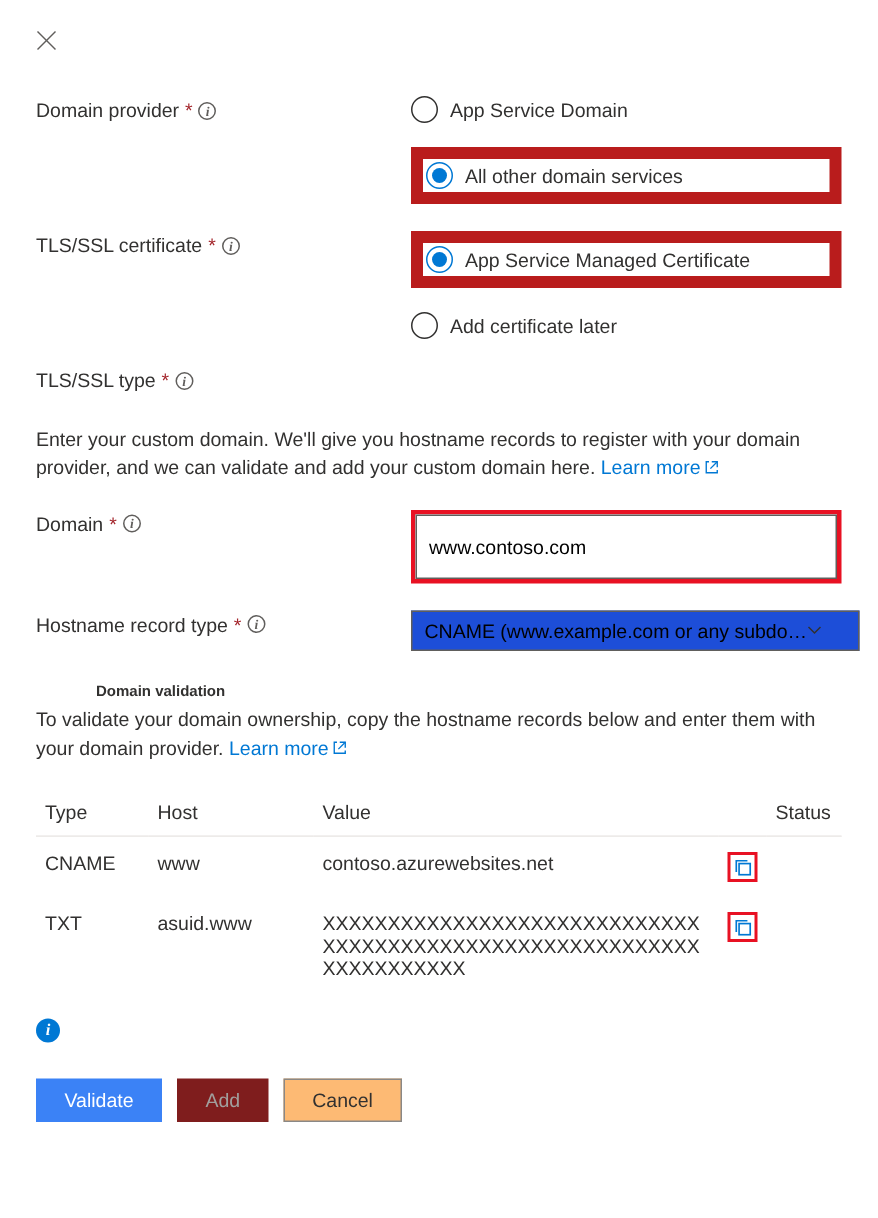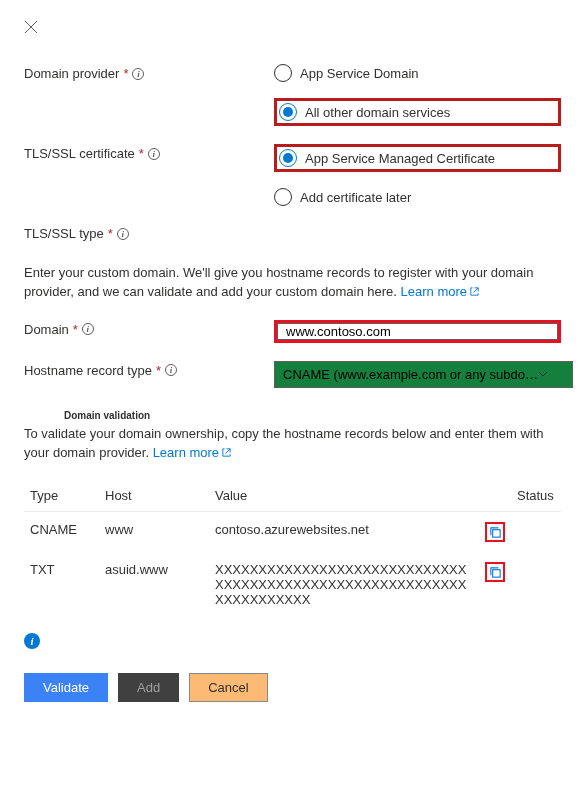--- a/index.html
+++ b/index.html
@@ -21,48 +21,48 @@
   .label-col { width: 250px; flex-shrink:0; display:flex; align-items:center; gap:4px; padding-top:2px;}
   .control-col { flex:1; }
   .req { color:#a4262c;}
   .info-icon { width:12px; height:12px; border:1px solid #605e5c; border-radius:50%; display:inline-flex; align-items:center; justify-content:center; font-size:9px; color:#605e5c; font-style:italic; font-family:Georgia,serif; font-weight:bold;}
 
   .radio-group { display:flex; flex-direction:column; gap:16px;}
   .radio { display:flex; align-items:center; gap:8px; cursor:pointer;}
   .radio-circle { width:18px; height:18px; border:1px solid #323130; border-radius:50%; display:flex; align-items:center; justify-content:center; flex-shrink:0;}
   .radio-circle.selected { border-color:#0078d4;}
   .radio-circle.selected::after { content:""; width:10px; height:10px; border-radius:50%; background:#0078d4;}
-  .hl { border: 3px solid #b91c1c; padding: 2px 16px 2px 2px; display:inline-flex; align-items:center; gap:8px;}
+  .hl { border: 8px solid #b91c1c; padding: 2px 16px 2px 2px; display:inline-flex; align-items:center; gap:8px;}
 
   .paragraph { margin: 23px 0 18px 0; line-height:1.45;}
   .link { color:#0078d4; text-decoration:none; cursor:pointer;}
   .ext-icon { display:inline-block; width:11px; height:11px; margin-left:2px; vertical-align:-1px;}
 
-  .text-input { width:100%; padding:0 8px; border:1px solid #605e5c; font-size:13px; font-family:inherit;}
+  .text-input { width:100%; padding:13px 8px; border:1px solid #605e5c; font-size:13px; font-family:inherit;}
   .input-hl { border:3px solid #e81123; padding:0;}
   .input-hl input { border:1px solid #605e5c;}
 
-  .select { width:100%; padding:5px 24px 5px 8px; border:1px solid #605e5c; font-size:13px; font-family:inherit; background:#15803d; position:relative; cursor:pointer; text-align:left; display:flex; justify-content:space-between; align-items:center; overflow:hidden;}
+  .select { width:100%; padding:5px 24px 5px 8px; border:1px solid #605e5c; font-size:13px; font-family:inherit; background:#1d4ed8; position:relative; cursor:pointer; text-align:left; display:flex; justify-content:space-between; align-items:center; overflow:hidden;}
   .select span:first-child { white-space:nowrap; overflow:hidden; text-overflow:ellipsis;}
   .chev { width:10px; height:10px; flex-shrink:0;}
 
   h2 { font-size:10px; font-weight:600; margin: 16px 0 4px 0; padding-left: 40px;}
   .table { width:100%; border-collapse:collapse; margin-top:12px;}
   .table th { text-align:left; font-weight:400; color:#323130; padding:8px 6px; border-bottom:1px solid #edebe9; font-size:13px;}
   .table td { padding:10px 6px; vertical-align:top; font-size:13px; word-break:break-all;}
   .copy-btn { width:20px; height:20px; border:2px solid #e81123; display:inline-flex; align-items:center; justify-content:center; cursor:pointer; color:#0078d4;}
   .copy-btn svg{width:13px;height:13px;}
 
   .note-row { display:flex; align-items:center; gap:8px; margin:16px 0 24px 0;}
   .note-icon { width:16px; height:16px; border-radius:50%; background:#0078d4; color:#fff; display:flex; align-items:center; justify-content:center; font-size:11px; font-weight:bold; font-style:italic; font-family:Georgia,serif; flex-shrink:0;}
 
   .footer { display:flex; gap:10px;}
   .btn { padding:6px 18px; font-size:13px; cursor:pointer; border:1px solid transparent;}
   .btn-primary { background:#3b82f6; color:#fff;}
-  .btn-disabled { background:#404040; color:#a19f9d; cursor:default;}
+  .btn-disabled { background:#7f1d1d; color:#a19f9d; cursor:default;}
   .btn-secondary { background:#fdba74; border-color:#8a8886; color:#323130;}
 </style>
 </head>
 <body>
 
 <div class="header">
   <div class="close">
     <svg viewBox="0 0 14 14">
         <line x1="1" y1="1" x2="13" y2="13"></line>
         <line x1="13" y1="1" x2="1" y2="13"></line>

